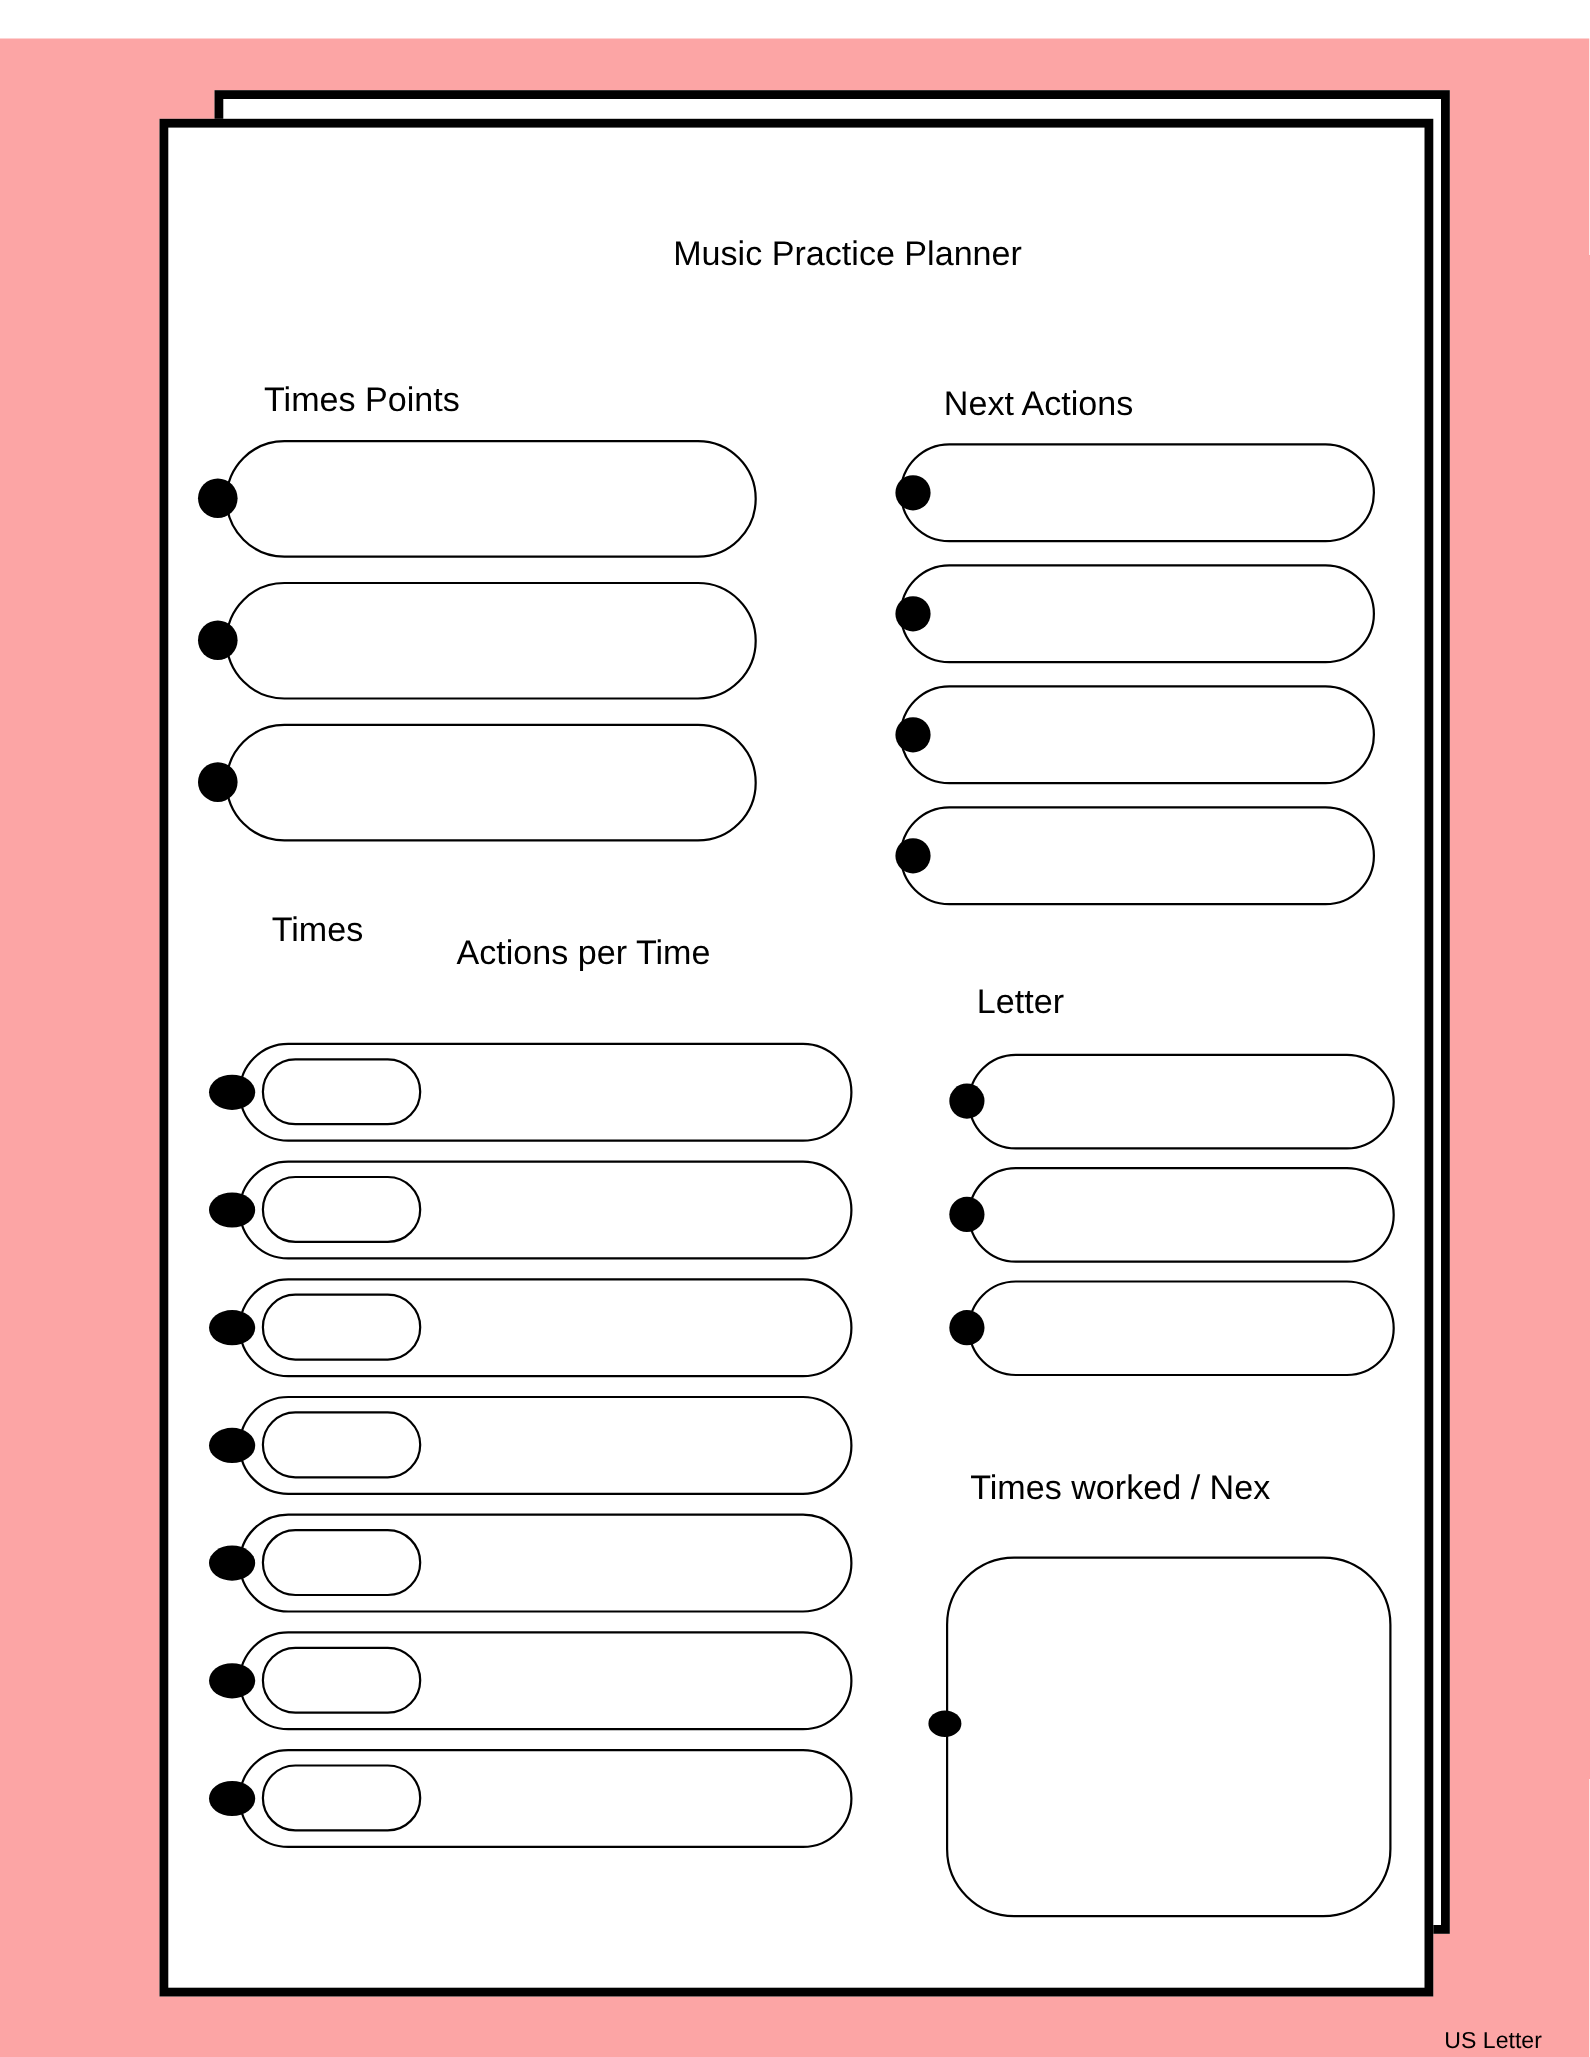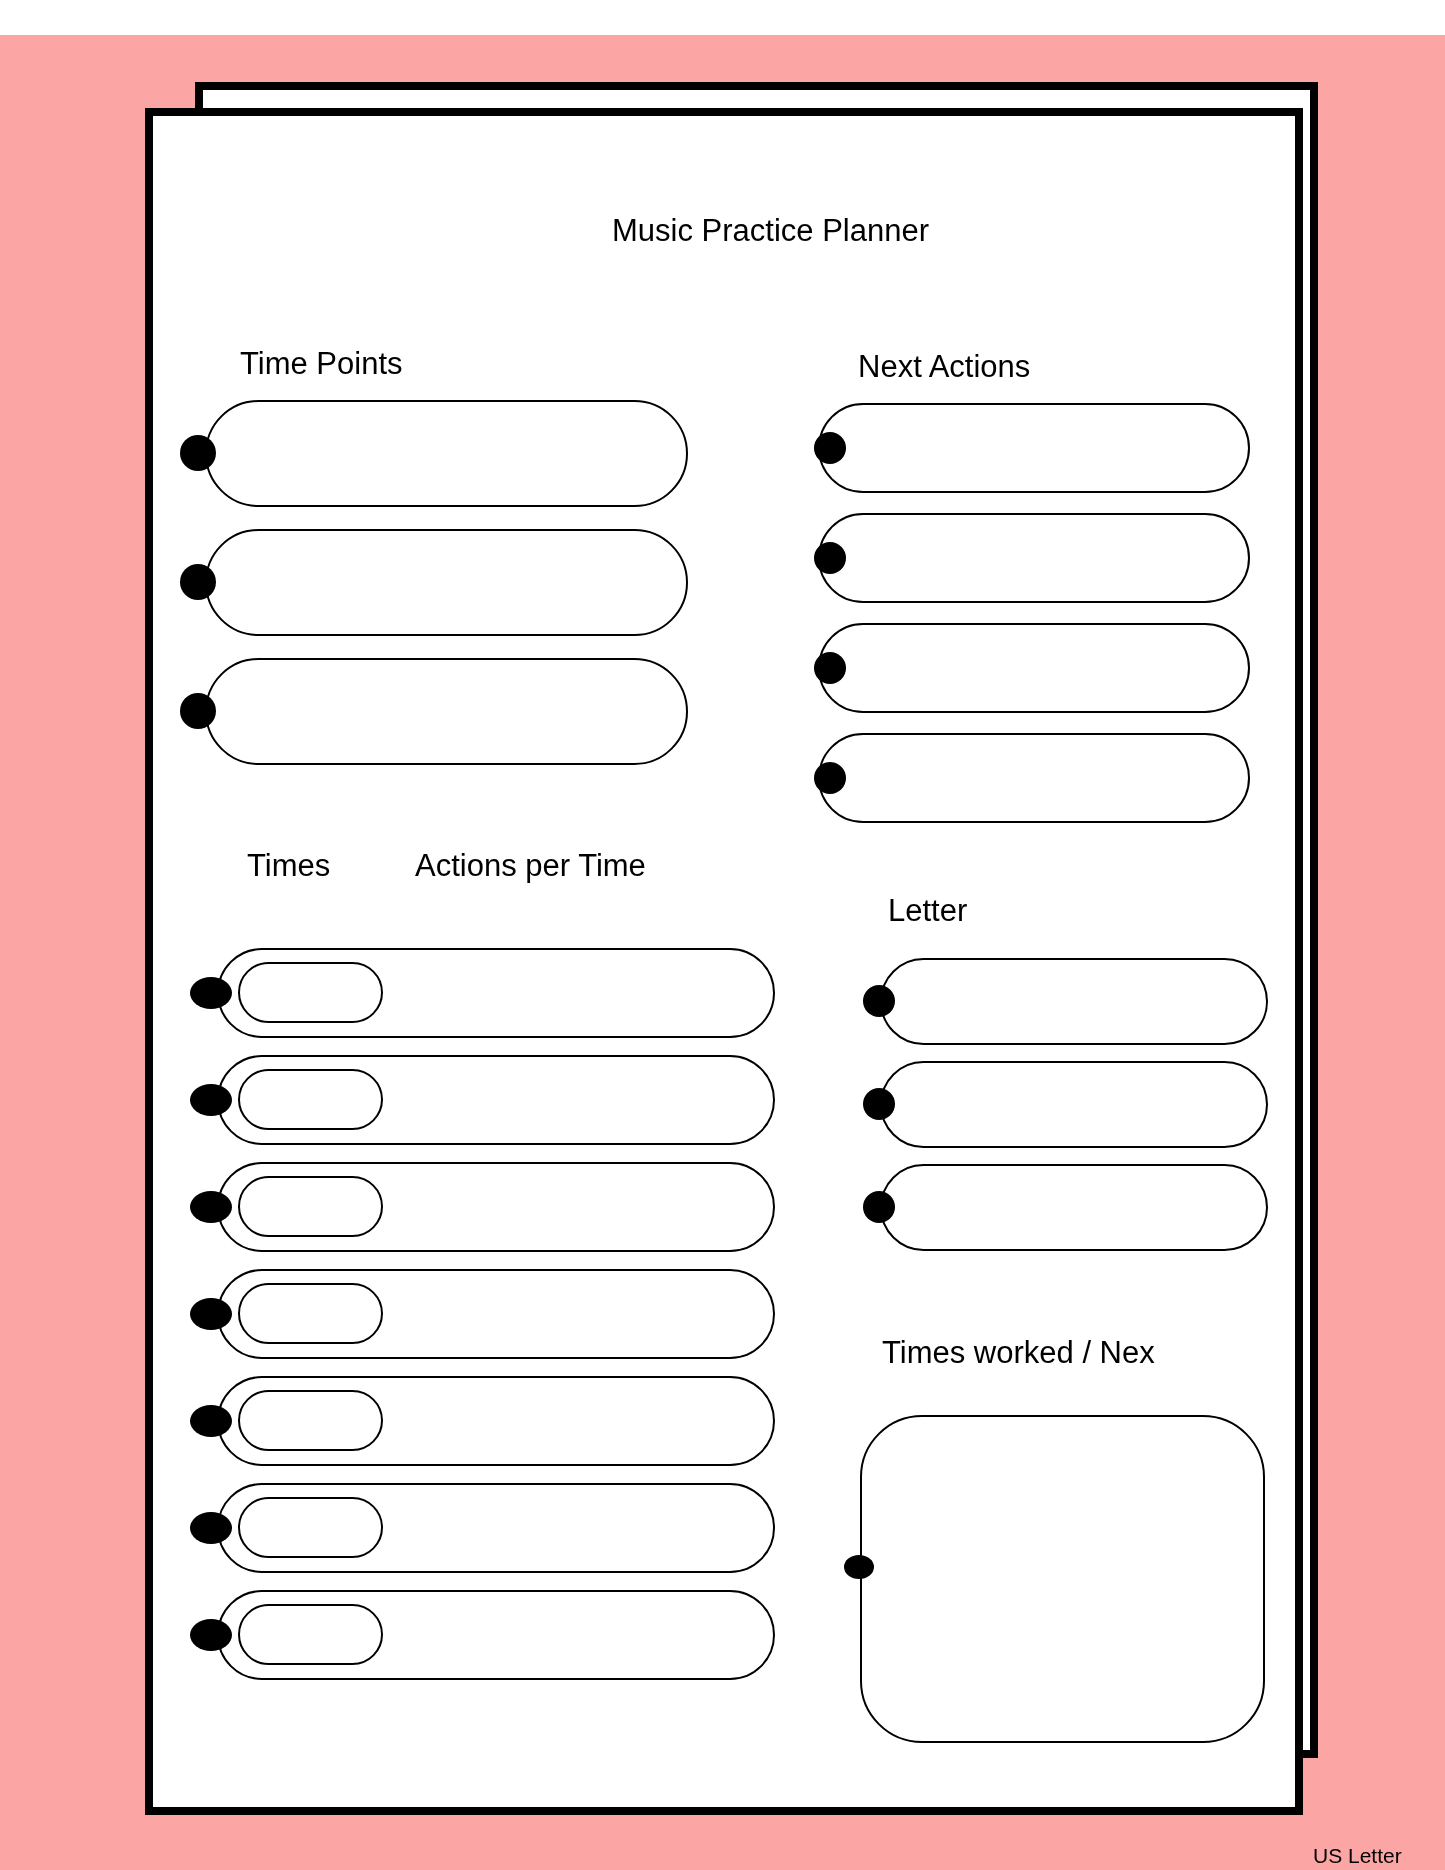--- a/index.html
+++ b/index.html
@@ -25,21 +25,21 @@
   .heading {
     position: absolute;
     font-size: 31px;
     line-height: 1;
     white-space: nowrap;
     color: #000000;
   }
   .h-title   { left: 612px;  top: 180px; }
   .h-focus   { left: 240px;  top: 313px; }
   .h-next    { left: 858px;  top: 316px; }
-  .h-times   { left: 247px;  top: 815px; }
+  .h-times   { left: 247px;  top: 794px; }
   .h-action  { left: 415px;  top: 815px; }
   .h-reflect { left: 888px;  top: 860px; }
   .h-notes   { left: 882px;  top: 1302px; }
   .h-paper   { left: 1313px; top: 1810px; font-size: 21px; }
 
   .pill {
     position: absolute;
     border: 2px solid #000000;
     background: #ffffff;
   }
@@ -88,21 +88,21 @@
 </head>
 <body>
 
 <div class="canvas">
 
   <div class="sheet back-sheet"></div>
   <div class="sheet front-sheet"></div>
 
   <div class="heading h-title">Music Practice Planner</div>
 
-  <div class="heading h-focus">Time Points</div>
+  <div class="heading h-focus">Times Points</div>
   <div class="heading h-next">Next Actions</div>
   <div class="heading h-times">Times</div>
   <div class="heading h-action">Actions per Time</div>
   <div class="heading h-reflect">Letter</div>
   <div class="heading h-notes">Times worked / Nex</div>
 
   <div class="pill focus-pill i0"></div>
   <div class="pill focus-pill i1"></div>
   <div class="pill focus-pill i2"></div>
   <div class="dot focus-dot i0"></div>

